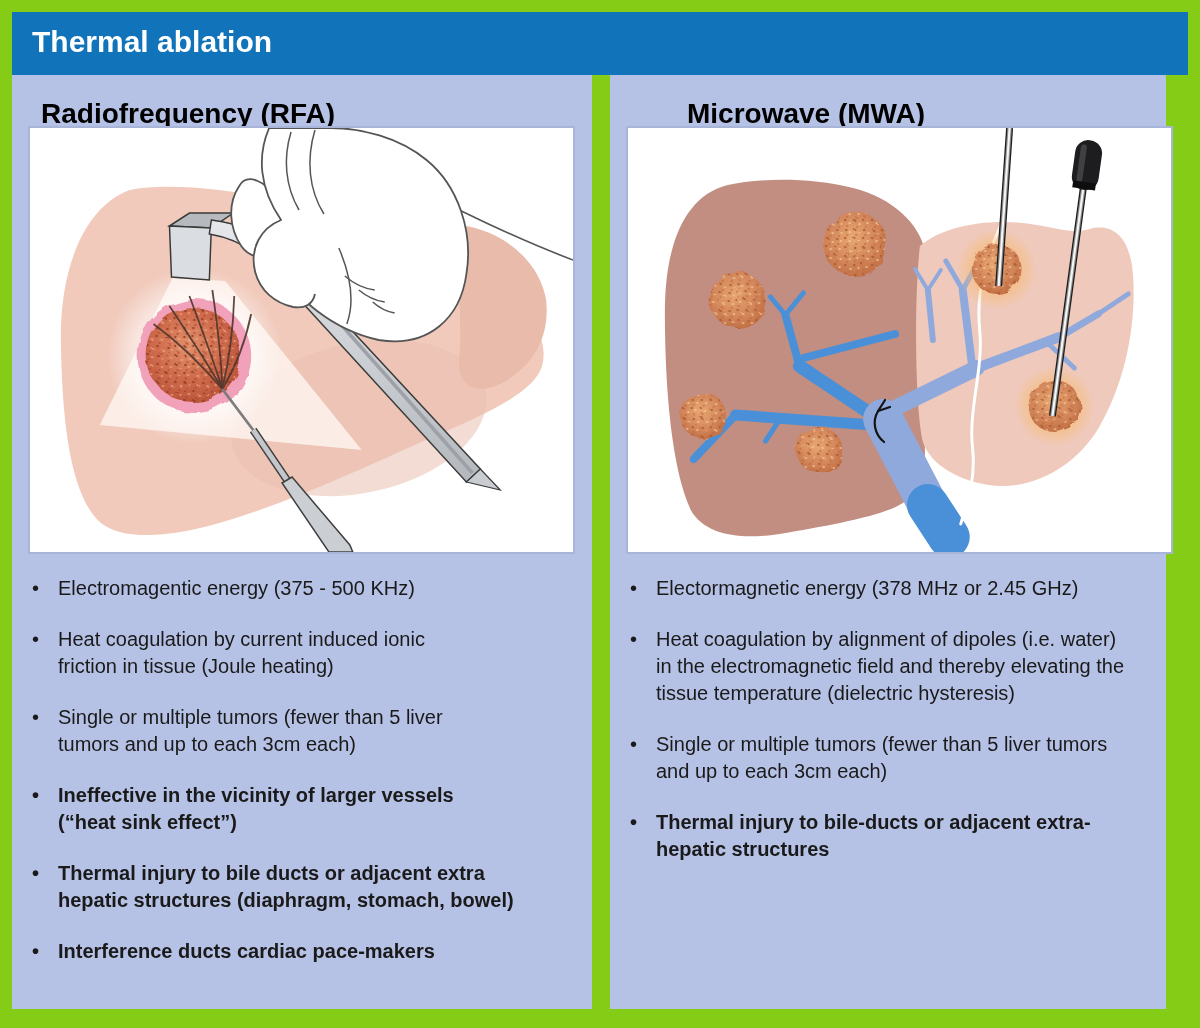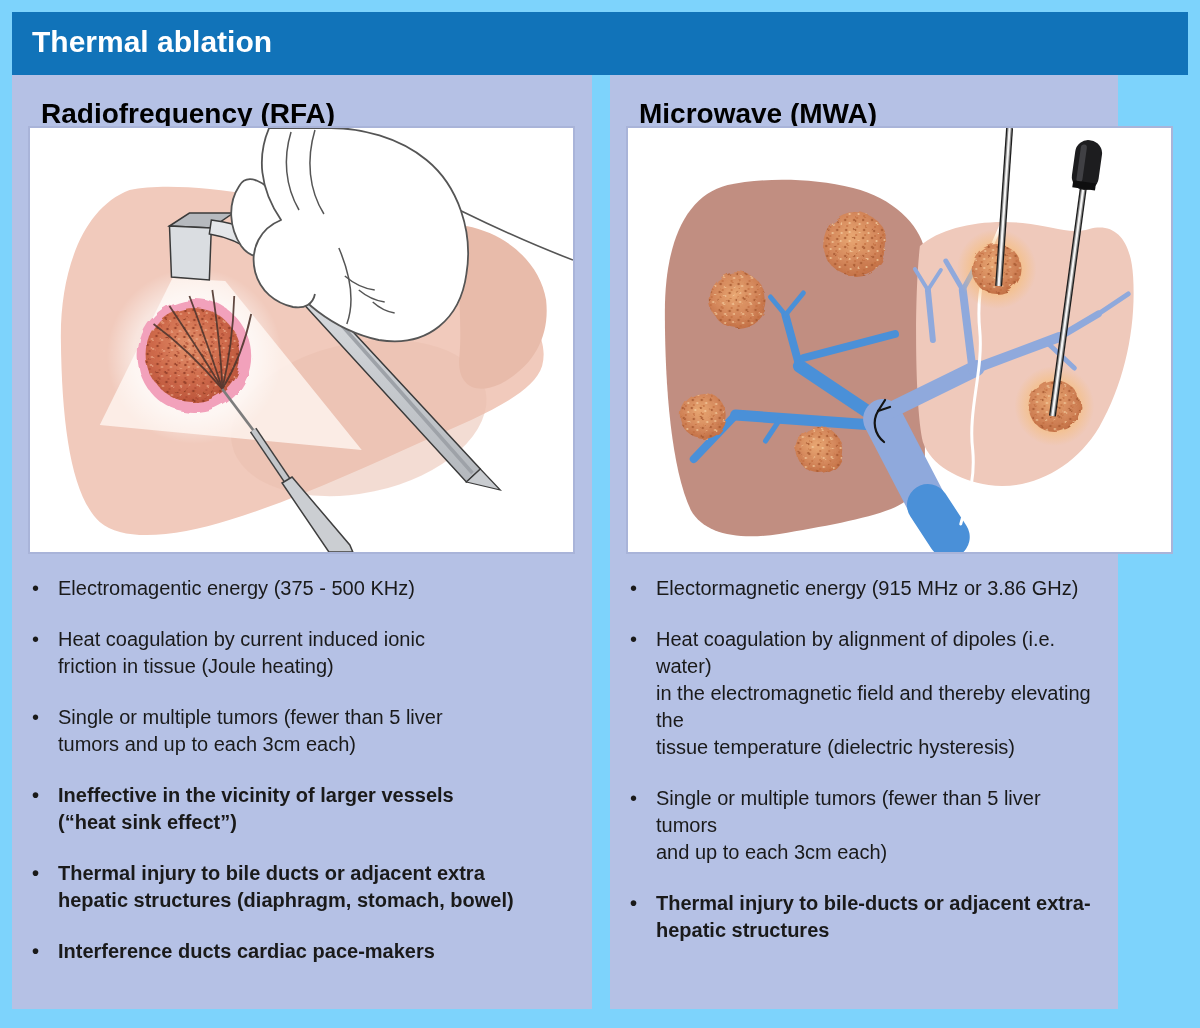--- a/index.html
+++ b/index.html
@@ -1,22 +1,22 @@
 <!DOCTYPE html>
 <html><head>
 <meta charset="utf-8">
 <style>
   html,body{margin:0;padding:0;}
   body{width:1200px;height:1028px;background:#ffffff;font-family:"Liberation Sans",sans-serif;}
-  .page{position:relative;width:1200px;height:1028px;background:#7dd3fc;overflow:hidden;}
+  .page{position:relative;width:1200px;height:1028px;background:#84cc16;overflow:hidden;}
   .topbar{position:absolute;left:12px;top:12px;width:1176px;height:63px;background:#1173b9;}
   .topbar h1{margin:0;padding:13px 0 0 20px;font-size:30px;line-height:34px;font-weight:bold;color:#ffffff;}
   .panel{position:absolute;top:75px;height:934px;background:#b5c1e5;}
   .panel-left{left:12px;width:580px;}
-  .panel-right{left:610px;width:508px;}
+  .panel-right{left:610px;width:508px;padding-left:48px;}
   .panel-title{margin:12px;padding:11px 0 0 17px;font-size:28px;line-height:32px;font-weight:bold;color:#000000;}
   .figure{position:absolute;left:16px;top:51px;width:543px;height:424px;background:#ffffff;border:2px solid #a9b4d9;}
   .figure svg{display:block;width:100%;height:100%;}
   .bullets{position:absolute;left:17px;top:500px;right:12px;margin:0;padding:0;list-style:none;
            font-size:20px;line-height:27px;color:#1a1a1a;}
   .bullet{position:relative;margin:0 0 24px 0;padding-left:29px;white-space:pre-line;}
   .bullet::before{content:"\2022";position:absolute;left:3px;top:0;}
   .bullet.bold{font-weight:bold;}
 </style>
 </head>
@@ -223,21 +223,21 @@
             <rect x="447" y="12" width="27" height="50" rx="13" fill="#1d1d1f"></rect>
             <rect x="452" y="17" width="6" height="38" rx="3" fill="#4a4a4e" opacity="0.8"></rect>
             <rect x="449" y="54" width="23" height="7" fill="#0e0e0f"></rect>
           </g>
         </g>
       </svg>
     </div>
 
     <ul class="bullets">
 
-    <li class="bullet"><span>Electormagnetic energy  (915 MHz or 3.86 GHz)</span></li>
+    <li class="bullet"><span>Electormagnetic energy  (378 MHz or 2.45 GHz)</span></li>
         <li class="bullet"><span>Heat coagulation by alignment of dipoles (i.e. water)
 in the electromagnetic field and thereby elevating the
 tissue temperature (dielectric hysteresis)</span></li>
         <li class="bullet"><span>Single or multiple tumors (fewer than 5 liver tumors
 and up to each 3cm each)</span></li>
         <li class="bullet bold"><span>Thermal injury to bile-ducts or adjacent extra-
 hepatic structures</span></li>
       </ul>
   </section>
 

